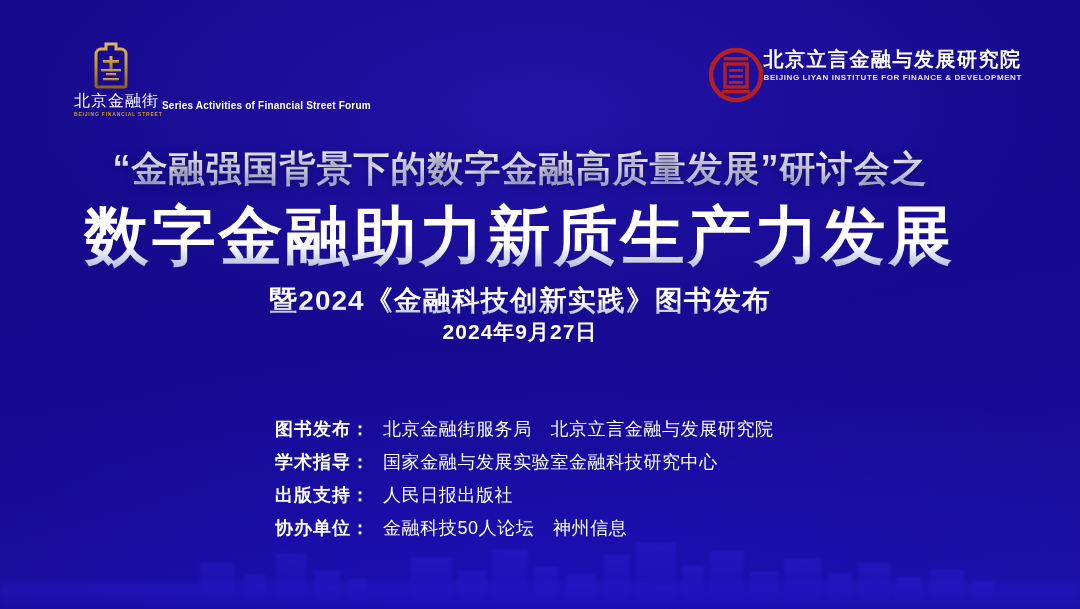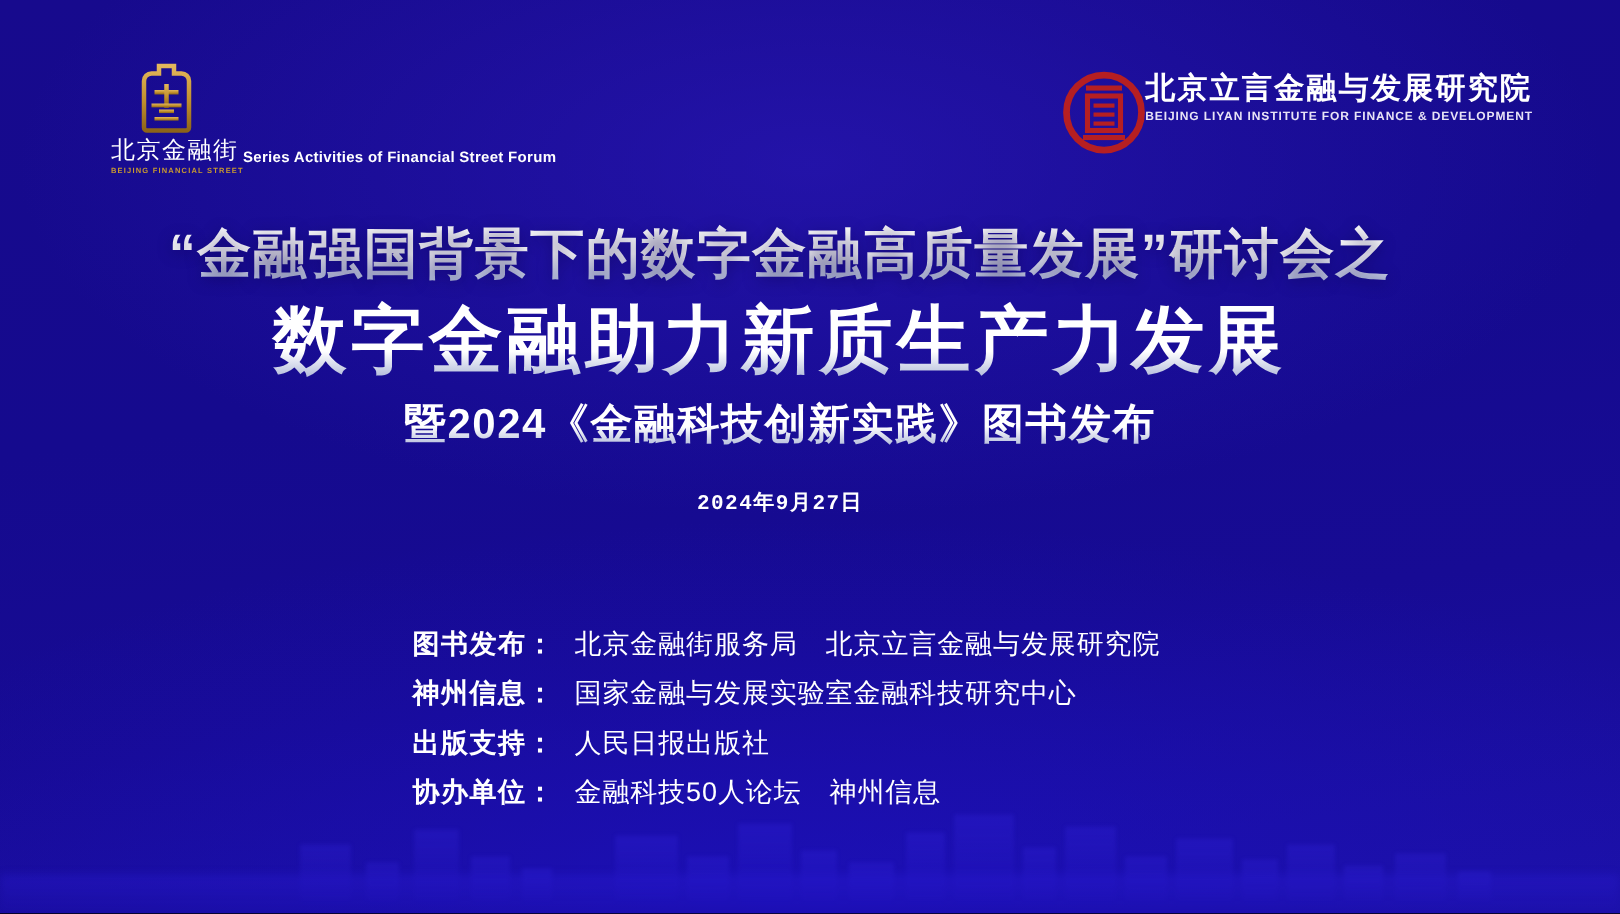--- a/index.html
+++ b/index.html
@@ -136,47 +136,45 @@
     color: #ffffff;
     background: linear-gradient(180deg, #ffffff 52%, #c9cfe6 78%, #aab4d8 100%);
     -webkit-background-clip: text;
     background-clip: text;
     -webkit-text-fill-color: transparent;
     text-shadow: 0 2px 10px rgba(10,4,70,0.45);
   }
   .title-line2 {
     margin-top: 6px;
     font-family: "DejaVu Serif", "Liberation Serif", serif;
-    font-size: 49px;
+    font-size: 64px;
     font-weight: 700;
     letter-spacing: 3px;
     line-height: 1.22;
     background: linear-gradient(180deg, #ffffff 48%, #ffffff 62%, #b9c1de 88%, #9aa5cf 100%);
     -webkit-background-clip: text;
     background-clip: text;
     -webkit-text-fill-color: transparent;
   }
   .title-line3 {
     margin-top: 8px;
     font-size: 28px;
     font-weight: 700;
     letter-spacing: 1px;
     line-height: 1.25;
     background: linear-gradient(180deg, #ffffff 55%, #c6cce4 82%, #a8b2d6 100%);
     -webkit-background-clip: text;
     background-clip: text;
     -webkit-text-fill-color: transparent;
   }
   .date-line {
-    margin-top: 26px;
-    font-size: 14px;
-    font-weight: 700;
-    letter-spacing: 1px;
-    color: #ffffff;
-    font-family: Liberation Mono, monospace;
+    font-size: 21px;
+    font-weight: 700;
+    letter-spacing: 1px;
+    color: #ffffff;
   }
 
   
   .credits {
     position: absolute;
     top: 415px;
     left: 0;
     width: 1080px;
     display: flex;
     flex-direction: column;
@@ -284,21 +282,21 @@
     <div class="title-line3">暨2024《金融科技创新实践》图书发布</div>
     <div class="date-line">2024年9月27日</div>
   </div>
 
   <div class="credits">
     <div class="credit-row">
       <span class="credit-label">图书发布：</span>
       <span class="credit-value">北京金融街服务局　北京立言金融与发展研究院</span>
     </div>
     <div class="credit-row">
-      <span class="credit-label">神州信息：</span>
+      <span class="credit-label">学术指导：</span>
       <span class="credit-value">国家金融与发展实验室金融科技研究中心</span>
     </div>
     <div class="credit-row">
       <span class="credit-label">出版支持：</span>
       <span class="credit-value">人民日报出版社</span>
     </div>
     <div class="credit-row">
       <span class="credit-label">协办单位：</span>
       <span class="credit-value">金融科技50人论坛　神州信息</span>
     </div>

